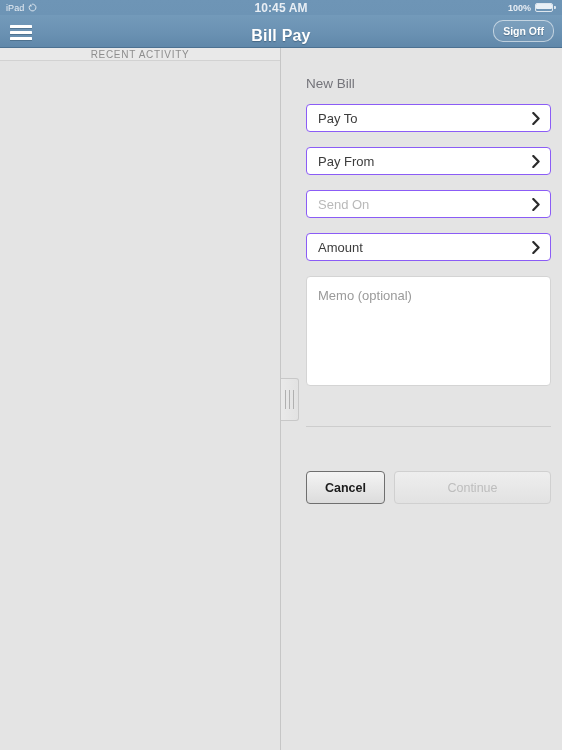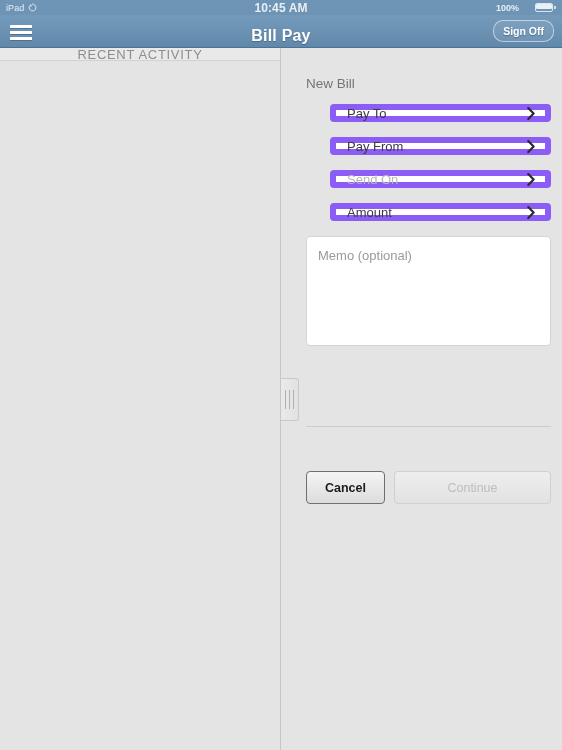--- a/index.html
+++ b/index.html
@@ -45,21 +45,21 @@
     text-align: center;
     font-size: 12px;
     font-weight: bold;
     letter-spacing: 0.1px;
     pointer-events: none;
   }
   .sb-right {
     margin-left: auto;
     display: flex;
     align-items: center;
-    gap: 16px;
+    gap: 4px;
     font-size: 9px;
     font-weight: bold;
     z-index: 1;
   }
   .battery-icon {
     display: inline-block;
     width: 21px; height: 9px;
     position: relative;
   }
   .battery-body {
@@ -171,21 +171,21 @@
     border-right: 1px solid #c6c6c6;
     box-sizing: border-box;
   }
   .activity-header {
     height: 12px;
     background: #e9e9e9;
     border-bottom: 1px solid #d2d2d2;
     display: flex;
     align-items: center;
     justify-content: center;
-    font-size: 13px;
+    font-size: 10px;
     color: #8d8d8d;
     letter-spacing: 0.7px;
     font-weight: normal;
   }
   .activity-card {
     background: #ffffff;
     height: 47px;
     border-bottom: 1px solid #cfcfcf;
     display: flex;
     align-items: center;
@@ -237,31 +237,30 @@
     left: 24px; top: 28px;
     font-size: 13.5px;
     color: #74747a;
   }
   .field-list {
     position: absolute;
     left: 24px; top: 56px;
     width: 245px;
   }
   .field-row {
-    height: 18px;
+    height: 28px;
     background: #ffffff;
-    border: 6px solid #8b5cf6;
+    border: 1px solid #8b5cf6;
     border-radius: 4px;
     margin-bottom: 15px;
     display: flex;
     align-items: center;
     padding: 0 10px 0 11px;
     box-sizing: border-box;
     cursor: pointer;
-    margin-left: 24px;
   }
   .field-label {
     font-size: 13px;
     color: #3c3c3c;
     flex: 1;
   }
   .field-row.placeholder .field-label {
     color: #b9b9b9;
   }
   .chevron-icon {

